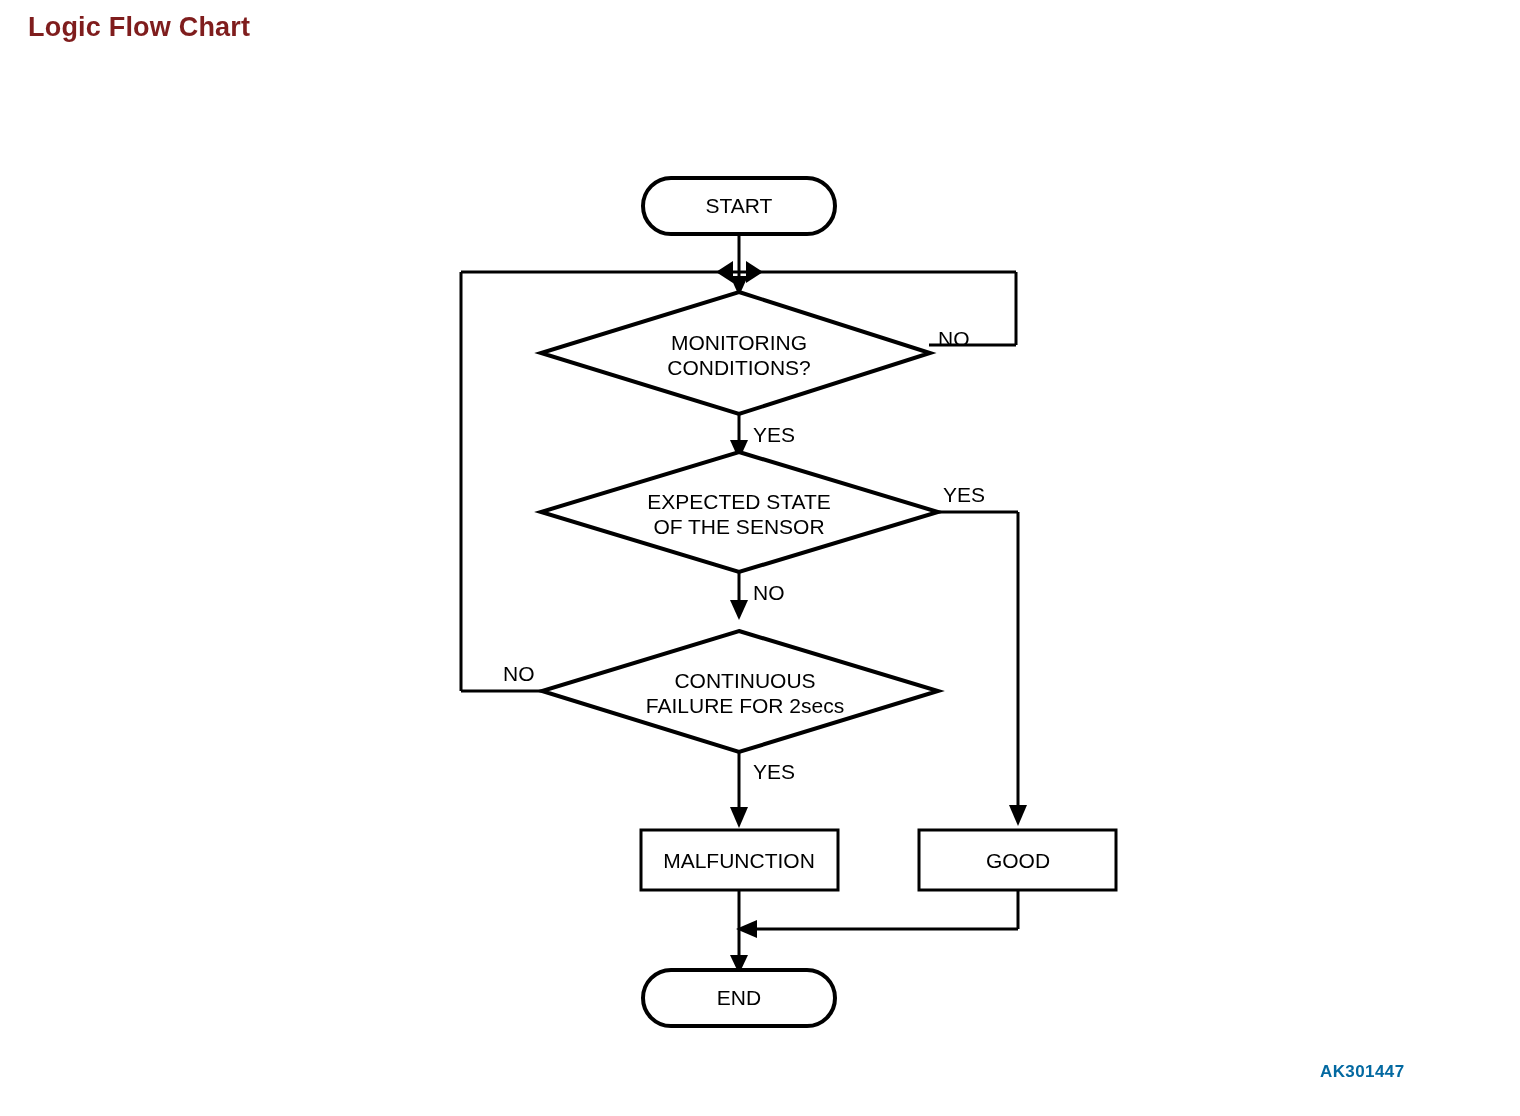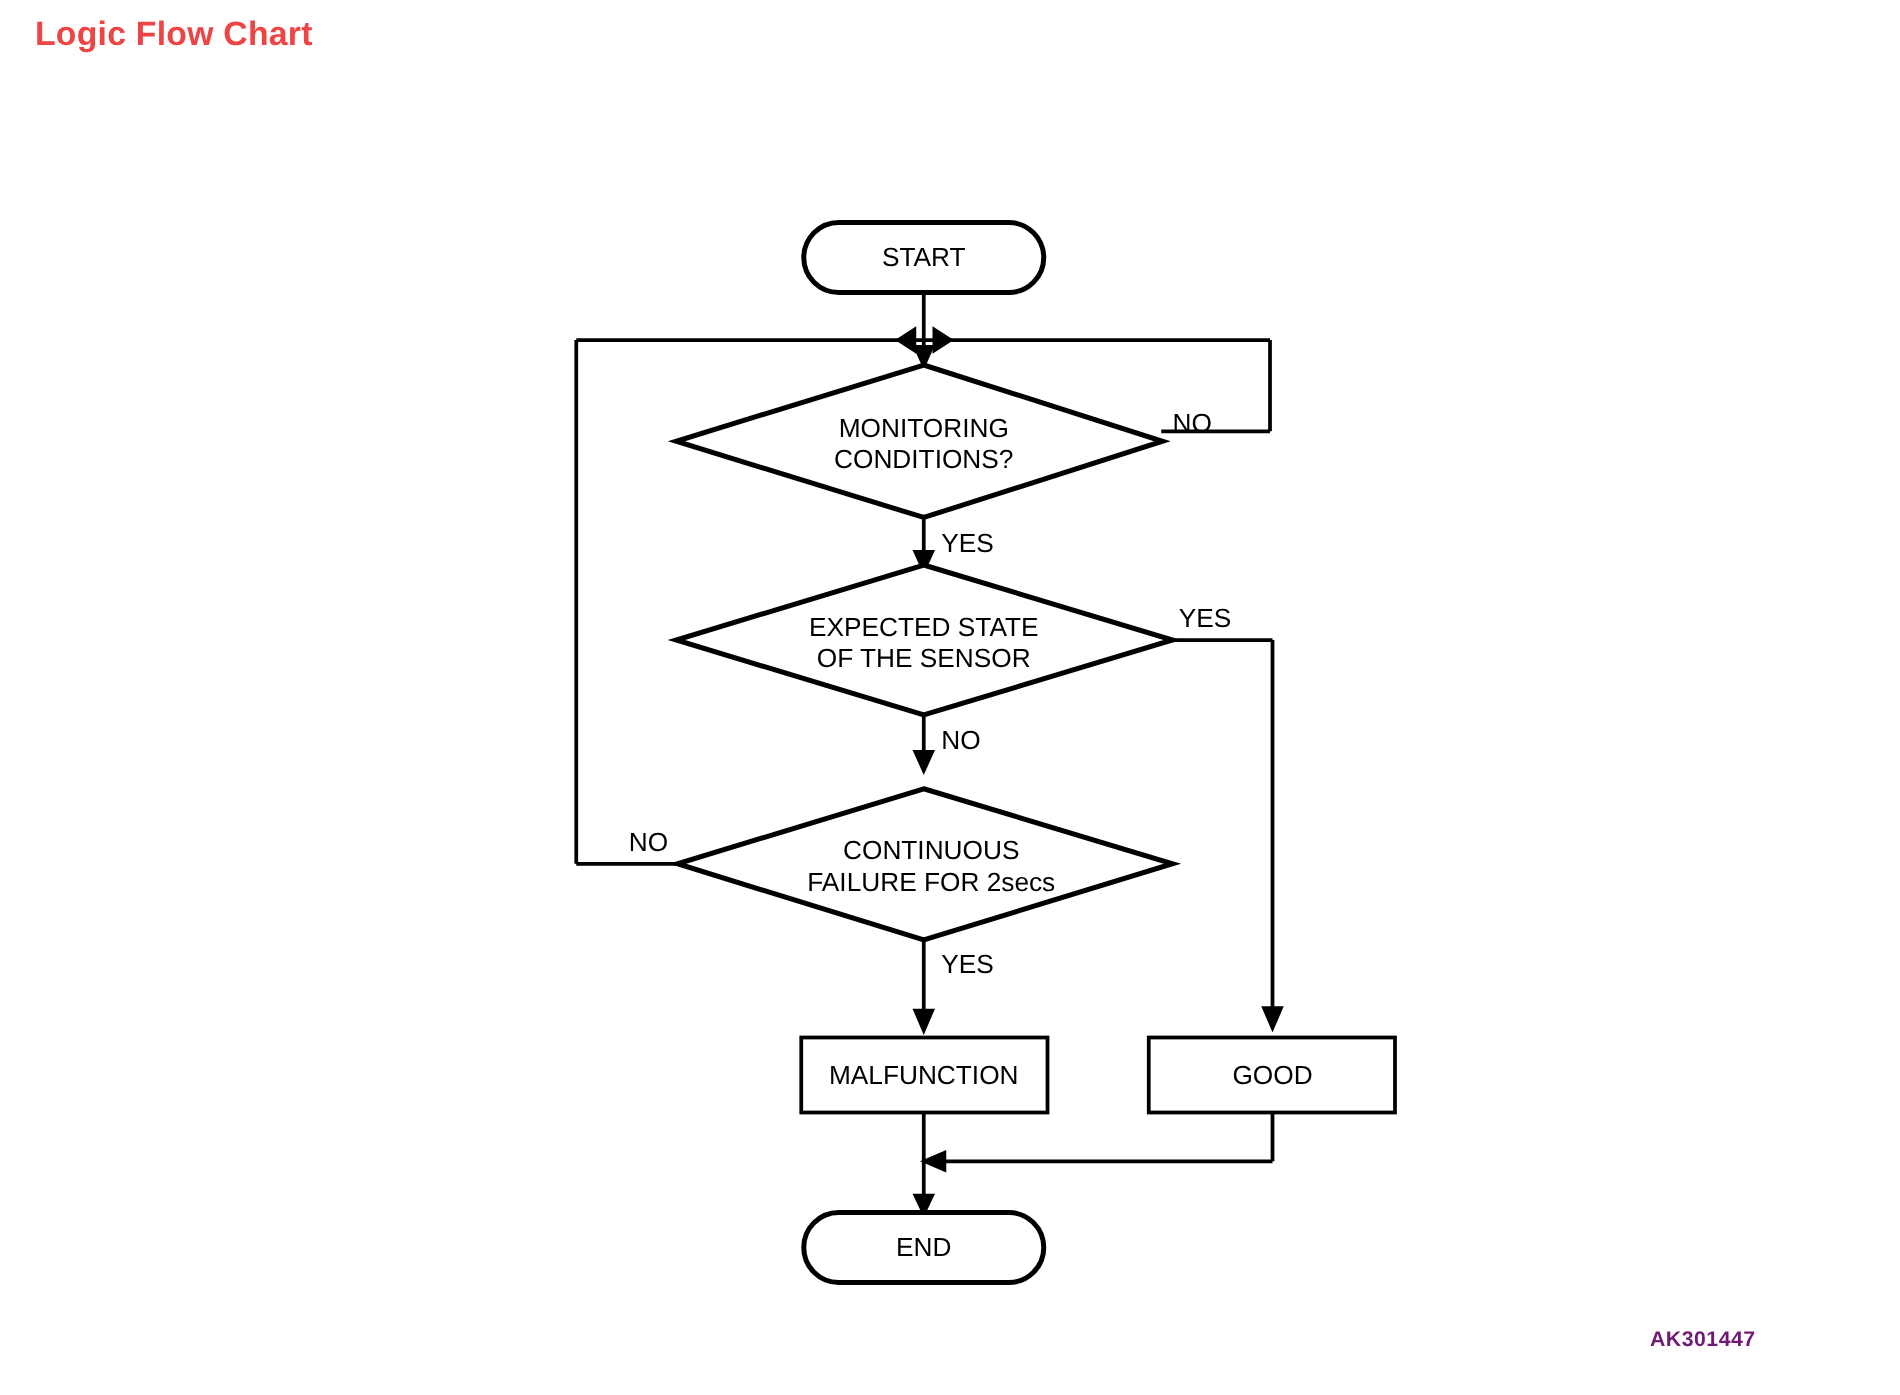--- a/index.html
+++ b/index.html
@@ -13,30 +13,30 @@
     position: relative;
     font-family: "Liberation Sans", sans-serif;
     overflow: hidden;
   }
   #page-title {
     position: absolute;
     left: 28px;
     top: 12px;
     font-size: 27px;
     font-weight: bold;
-    color: #ef4444;
+    color: #7f1d1d;
     letter-spacing: 0.2px;
   }
   #figure-code {
     position: absolute;
     left: 1320px;
     top: 1062px;
     font-size: 17px;
     font-weight: bold;
-    color: #701a75;
+    color: #0369a1;
     letter-spacing: 0.4px;
   }
   #flow-svg {
     position: absolute;
     left: 0;
     top: 0;
   }
   .node-shape {
     fill: #ffffff;
     stroke: #000000;

